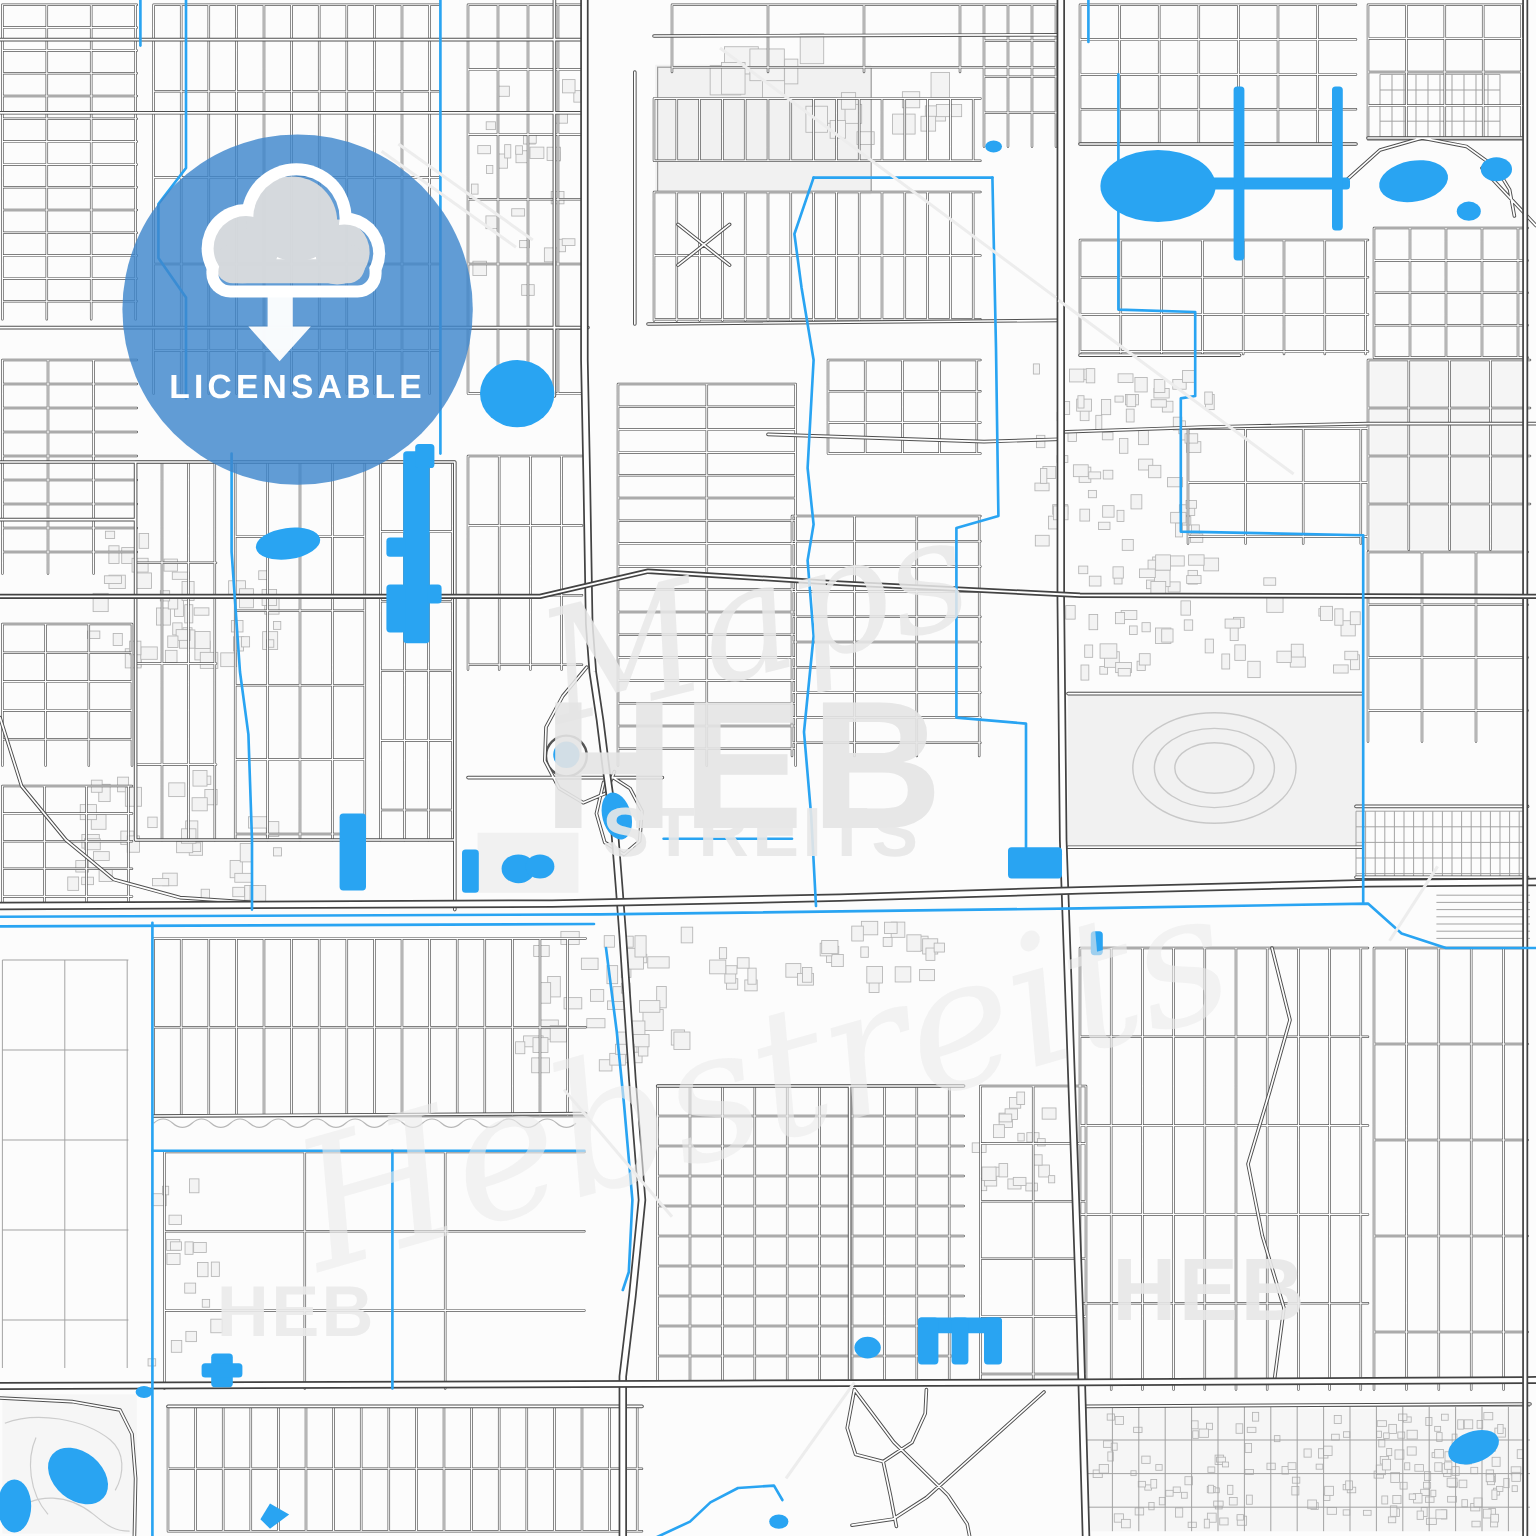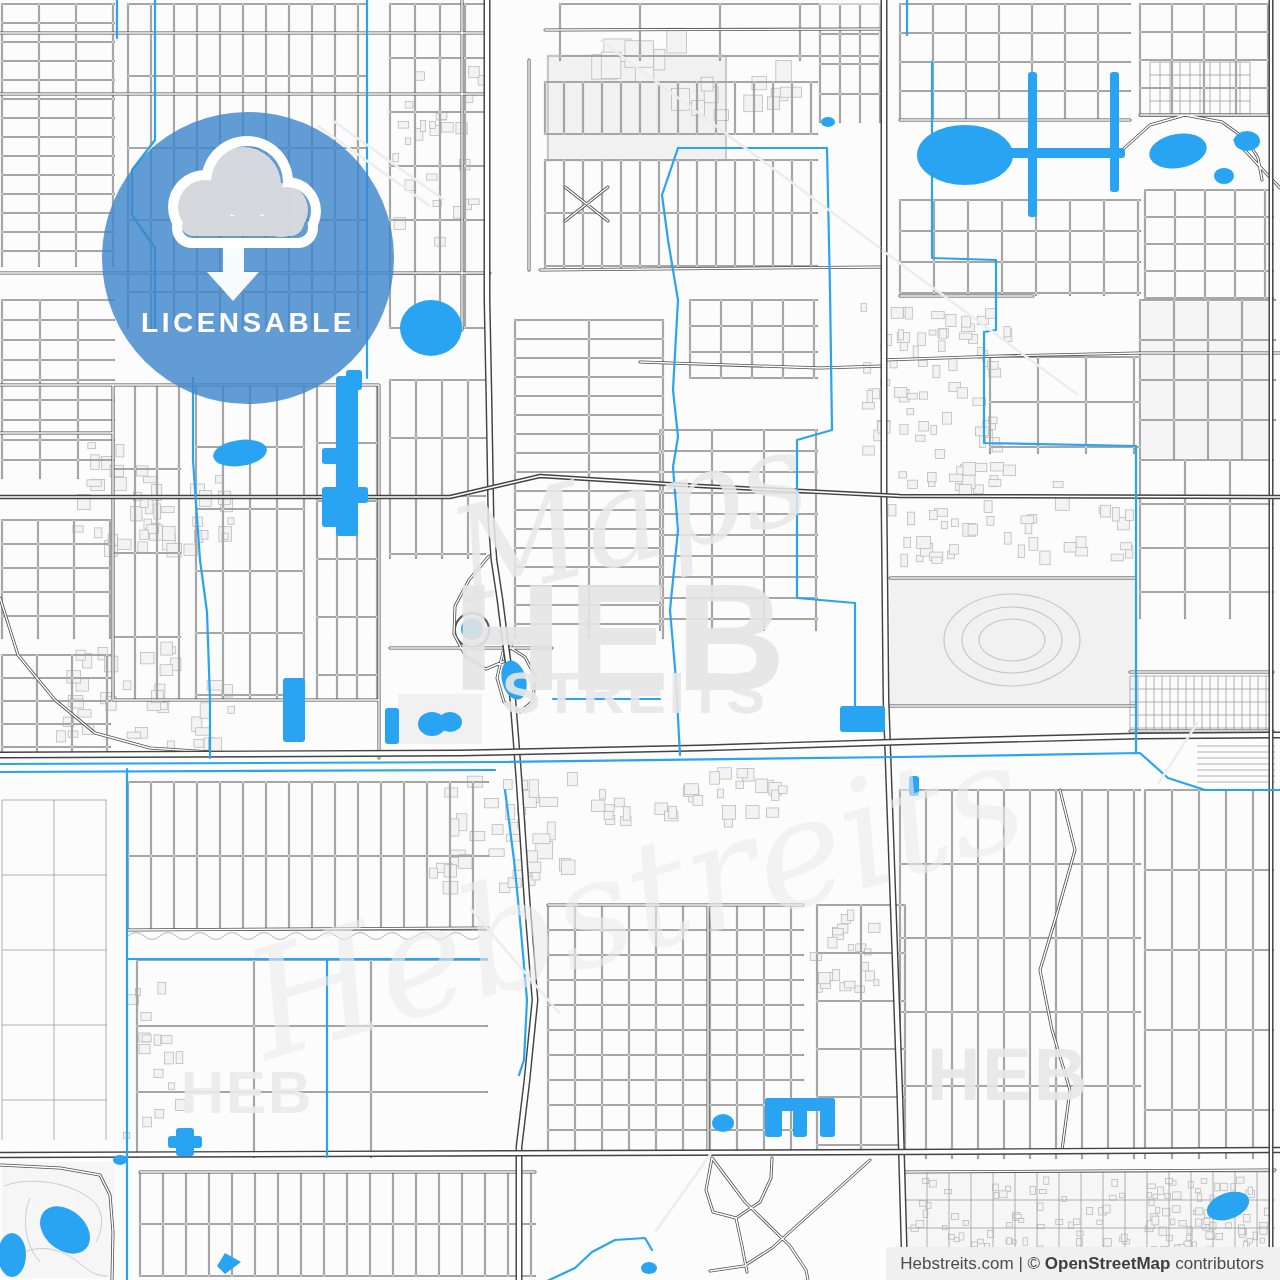--- a/index.html
+++ b/index.html
@@ -686,16 +686,13 @@
 
         <g fill="#ffffff" opacity="0.96">
           <rect x="223" y="246" width="21" height="27"></rect>
           <polygon points="207,272 259,272 233,301"></polygon>
         </g>
       </g>
       <text class="badge-label" x="248" y="332" font-size="28" text-anchor="middle" fill="#ffffff">LICENSABLE</text>
     </g>
   </svg>
 
-  <div class="attribution" style="background: rgb(240, 240, 240); color: rgb(76, 76, 76);">
-    <span>Hebstreits.com</span><span> | </span><span>© </span><b>OpenStreetMap</b><span> contributors</span>
-  </div>
 </div>
 
 </body></html>

